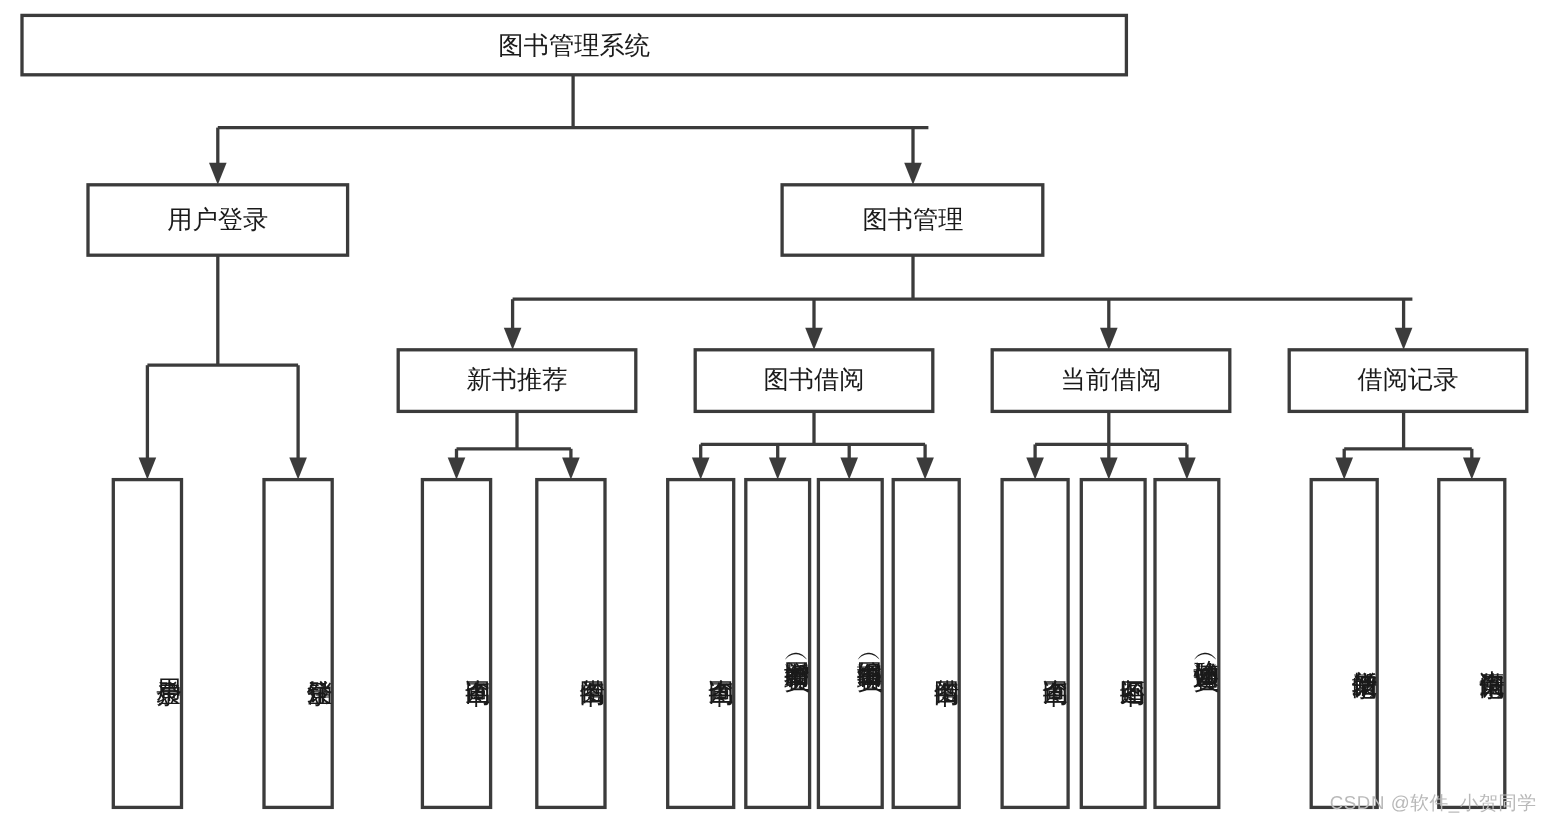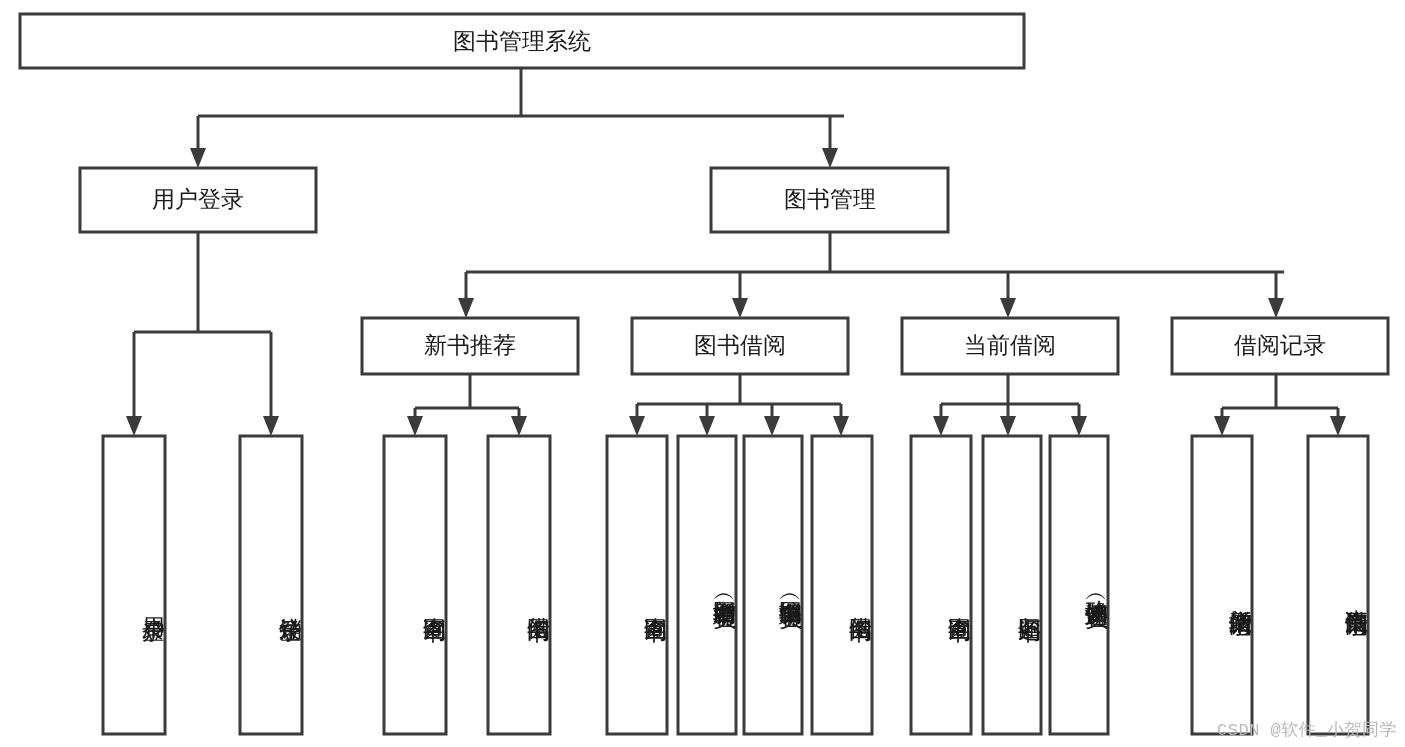--- a/index.html
+++ b/index.html
@@ -59,21 +59,21 @@
     display: flex;
     align-items: flex-start;
     justify-content: center;
     white-space: nowrap;
     pointer-events: none;
   }
   .watermark {
     position: absolute;
     right: 8px;
     bottom: 6px;
-    font-family: Liberation Mono, monospace;
+    font-family: Liberation Sans, sans-serif;
     font-size: 17px;
     color: #b9b9b9;
     letter-spacing: 0.5px;
     white-space: nowrap;
   }
 </style>
 </head>
 <body>
 
 <div id="diagram-root">

